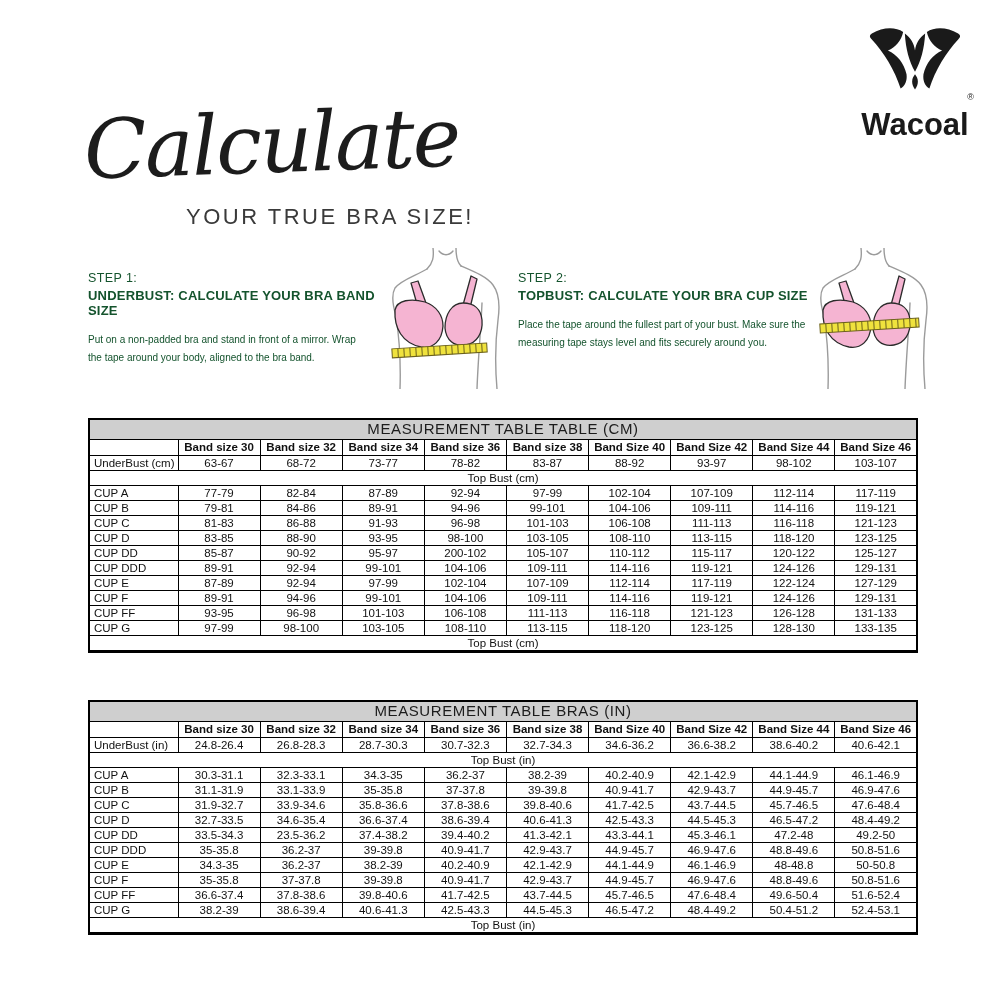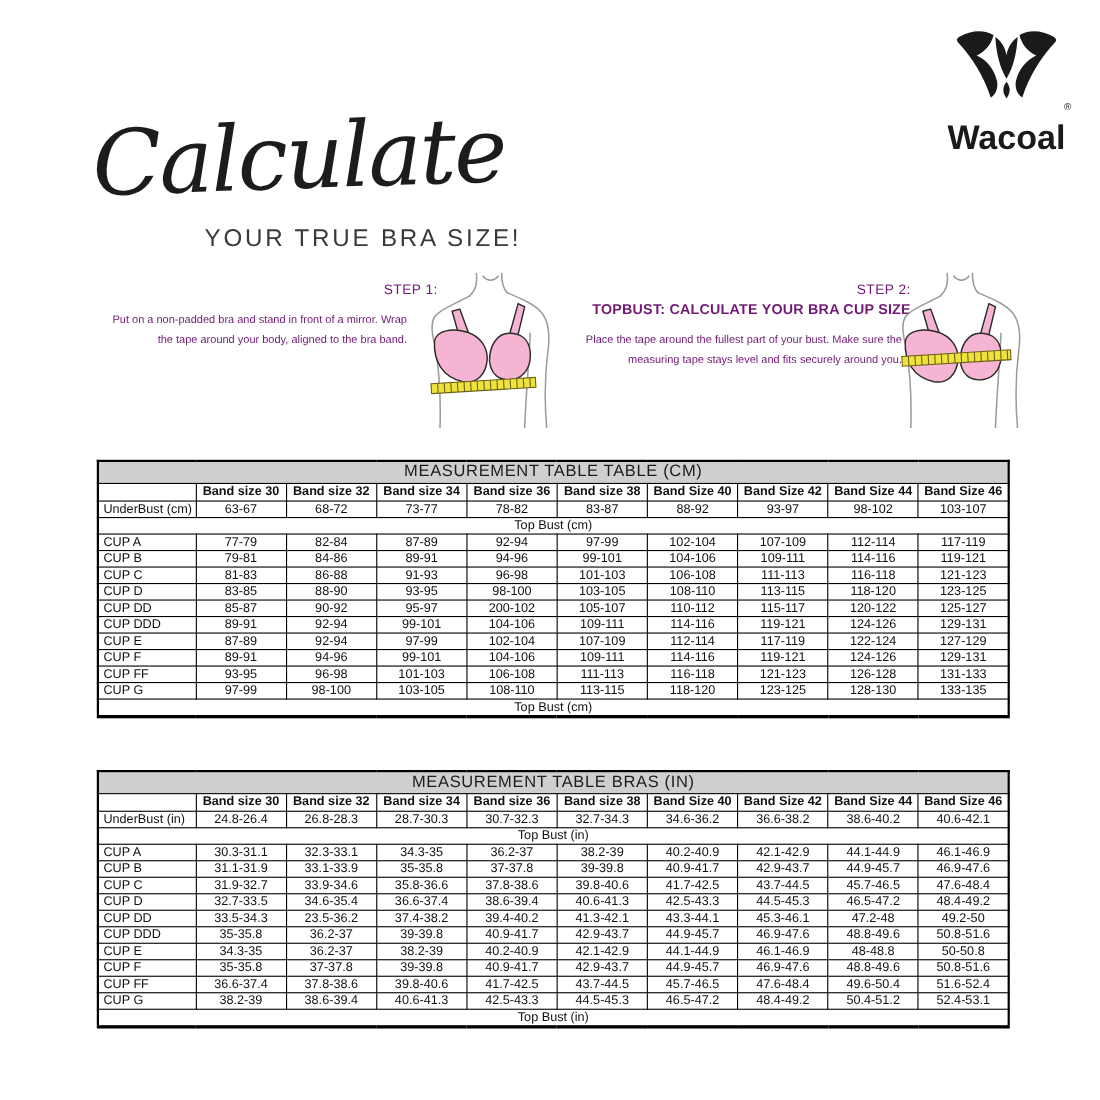--- a/index.html
+++ b/index.html
@@ -11,21 +11,21 @@
   .logo-block { position:absolute; top:26px; right:24px; width:122px; text-align:center; }
   .logo-mark { display:block; margin:0 auto; }
   .reg-mark { position:absolute; top:66px; right:2px; font-size:9px; color:var(--ink,#1a1a1a); }
   .wordmark { font-size:31px; font-weight:700; letter-spacing:0px; color:var(--ink,#1a1a1a); margin-top:15px; }
 
   
   .script-title { position:absolute; left:84px; top:96px; font-family:"DejaVu Serif", serif; font-style:italic; font-weight:400; font-size:82px; color:#1c1c1c; letter-spacing:-2px; transform:rotate(-2deg); }
   .subtitle { position:absolute; left:186px; top:204px; font-size:22px; letter-spacing:2.5px; color:#3a3a3a; }
 
   
-  .step { position:absolute; top:256px; width:310px; color:#701a75;text-align:right; }
+  .step { position:absolute; top:271px; width:310px; color:#14532d; }
   .step-1 { left:88px; }
   .step-2 { left:518px; }
   .step-label { font-size:12.5px; letter-spacing:.4px; margin-bottom:3px; }
   .step-heading { font-size:13px; font-weight:700; letter-spacing:.2px; }
   .step-body { font-size:10px; line-height:17.5px; margin-top:13px; }
   .step-1 .step-body { width:282px; }
   .step-2 .step-body { width:302px; }
 
   .illus { position:absolute; top:248px; }
   .illus-1 { left:383px; }
@@ -59,20 +59,21 @@
     </svg>
     <span class="reg-mark">®</span>
     <div class="wordmark">Wacoal</div>
   </div>
 
   <div class="script-title">Calculate</div>
   <div class="subtitle">YOUR TRUE BRA SIZE!</div>
 
   <div class="step step-1">
     <div class="step-label">STEP 1:</div>
+    <div class="step-heading">UNDERBUST: CALCULATE YOUR BRA BAND SIZE</div>
     <p class="step-body">Put on a non-padded bra and stand in front of a mirror. Wrap the tape around your body, aligned to the bra band.</p>
   </div>
 
   <svg class="illus illus-1" width="128" height="141" viewBox="0 0 128 141" aria-hidden="true">
     <g fill="none" stroke="var(--body-line,#9b9b9b)" stroke-width="1.4" stroke-linecap="round">
       <path d="M50,0 C51,9 50,15 44,21"></path>
       <path d="M73,0 C73,8 74,14 78,18"></path>
       <path d="M56,3 C60,8 66,8 70,3"></path>
       <path d="M44,21 C32,28 18,32 12,40 C8,47 10,58 13,68 C16,88 18,112 17,141"></path>
       <path d="M78,18 C92,24 104,29 110,37 C116,45 117,58 115,72 C112,96 112,118 114,141"></path>

